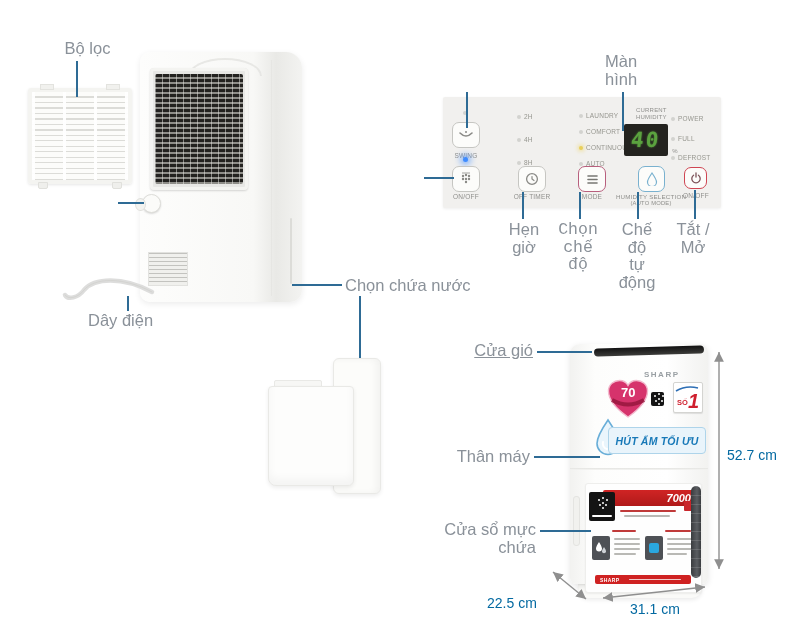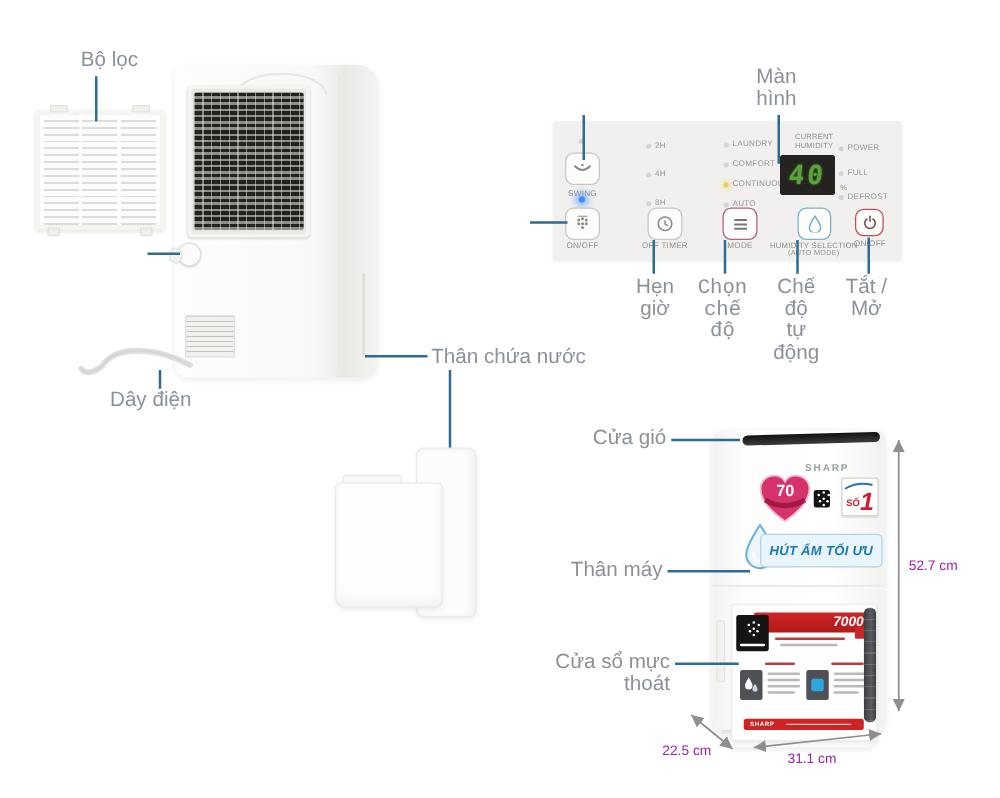--- a/index.html
+++ b/index.html
@@ -2,21 +2,21 @@
 <html><head>
 <meta charset="utf-8">
 <style>
   html,body{margin:0;padding:0;background:#fff;}
   .canvas{position:relative;width:800px;height:638px;background:#fff;overflow:hidden;
           font-family:"Liberation Sans",sans-serif;}
   .abs{position:absolute;}
   
   .callout{position:absolute;color:#8a9199;font-size:16.5px;line-height:17.5px;
            white-space:pre-line;}
-  .dim{position:absolute;color:#a21caf;font-size:11px;}
+  .dim{position:absolute;color:#0369a1;font-size:14px;}
   
   .lv{position:absolute;width:1.5px;background:#2e6b95;}
   .lh{position:absolute;height:1.5px;background:#2e6b95;}
   
   .machine-back{position:absolute;left:140px;top:52px;width:162px;height:250px;
     background:linear-gradient(90deg,#fdfdfc 0%,#f8f8f6 70%,#e9e9e6 84%,#f3f3f1 100%);
     border-radius:10px 16px 12px 10px;box-shadow:0 2px 6px rgba(0,0,0,0.08);}
   .handle-arc{position:absolute;left:48px;top:6px;width:70px;height:16px;border:2px solid #e4e4e1;
     border-bottom:none;border-radius:50% 50% 0 0/100% 100% 0 0;opacity:.8;}
   .grille-frame{position:absolute;left:10px;top:16px;width:98px;height:122px;background:#e8e8e5;
@@ -128,21 +128,21 @@
   <svg class="abs" style="left:60px;top:270px;" width="110" height="45">
     <path d="M92,22 C62,6 34,8 24,20 C18,28 8,30 5,25" fill="none" stroke="#dddddc" stroke-width="4.5" stroke-linecap="round"></path>
     <path d="M92,22 C62,6 34,8 24,20 C18,28 8,30 5,25" fill="none" stroke="#c9c9c6" stroke-width="1" stroke-linecap="round" opacity=".5"></path>
   </svg>
 
   <div class="lh" style="left:118px;top:202px;width:26px;"></div>
 
   <div class="callout" style="left:88px;top:312px;width:90px;">Dây điện</div>
   <div class="lv" style="left:127px;top:296px;height:15px;"></div>
 
-  <div class="callout" style="left:345px;top:277px;width:130px;">Thân chứa nước</div>
+  <div class="callout" style="left:345px;top:277px;width:130px;">Chọn chứa nước</div>
   <div class="lh" style="left:292px;top:284px;width:50px;"></div>
   <div class="lv" style="left:359px;top:296px;height:64px;"></div>
 
   <div class="tank-back"></div>
   <div class="tank-lip"></div>
   <div class="tank-front"></div>
 
   <div class="panel">
 
     <div class="leddot abs" style="left:20px;top:14px;"></div>
@@ -354,36 +354,36 @@
       </div>
 
       <div class="sharp-bar">
         <span>SHARP</span>
         <div class="txtbar" style="left:34px;top:3.5px;width:52px;background:#f2c9c9;"></div>
       </div>
     </div>
     <div class="level-strip"></div>
   </div>
 
-  <div class="callout" style="left:453px;top:342px;width:80px;text-align:right;">Cửa gió</div>
+  <div class="callout" style="left:453px;top:342px;width:80px;text-align:right;text-decoration:underline;">Cửa gió</div>
   <div class="lh" style="left:537px;top:351px;width:55px;"></div>
 
   <div class="callout" style="left:450px;top:448px;width:80px;text-align:right;">Thân máy</div>
   <div class="lh" style="left:534px;top:456px;width:66px;"></div>
 
-  <div class="callout" style="left:406px;top:521px;width:130px;text-align:right;">Cửa sổ mực thoát</div>
+  <div class="callout" style="left:406px;top:521px;width:130px;text-align:right;">Cửa sổ mực chứa</div>
   <div class="lh" style="left:540px;top:530px;width:51px;"></div>
 
   <svg class="abs" style="left:0;top:0;" width="800" height="638">
     <defs>
       <marker id="ah" markerWidth="9" markerHeight="8" refX="7" refY="3.5" orient="auto-start-reverse">
         <path d="M0,0 L7,3.5 L0,7 Z" fill="#8f8f8f"></path>
       </marker>
     </defs>
     <line x1="719" y1="352" x2="719" y2="569" stroke="#8f8f8f" stroke-width="1.4" marker-start="url(#ah)" marker-end="url(#ah)"></line>
     <line x1="553" y1="572" x2="586" y2="599" stroke="#8f8f8f" stroke-width="1.4" marker-start="url(#ah)" marker-end="url(#ah)"></line>
     <line x1="603" y1="598" x2="705" y2="587" stroke="#8f8f8f" stroke-width="1.4" marker-start="url(#ah)" marker-end="url(#ah)"></line>
   </svg>
   <div class="dim" style="left:727px;top:447px;">52.7 cm</div>
-  <div class="dim" style="left:487px;top:595px;width:66px;text-align:right;margin-left:16px;">22.5 cm</div>
+  <div class="dim" style="left:487px;top:595px;width:66px;text-align:left;">22.5 cm</div>
   <div class="dim" style="left:630px;top:601px;">31.1 cm</div>
 
 </div>
 
 </body></html>

